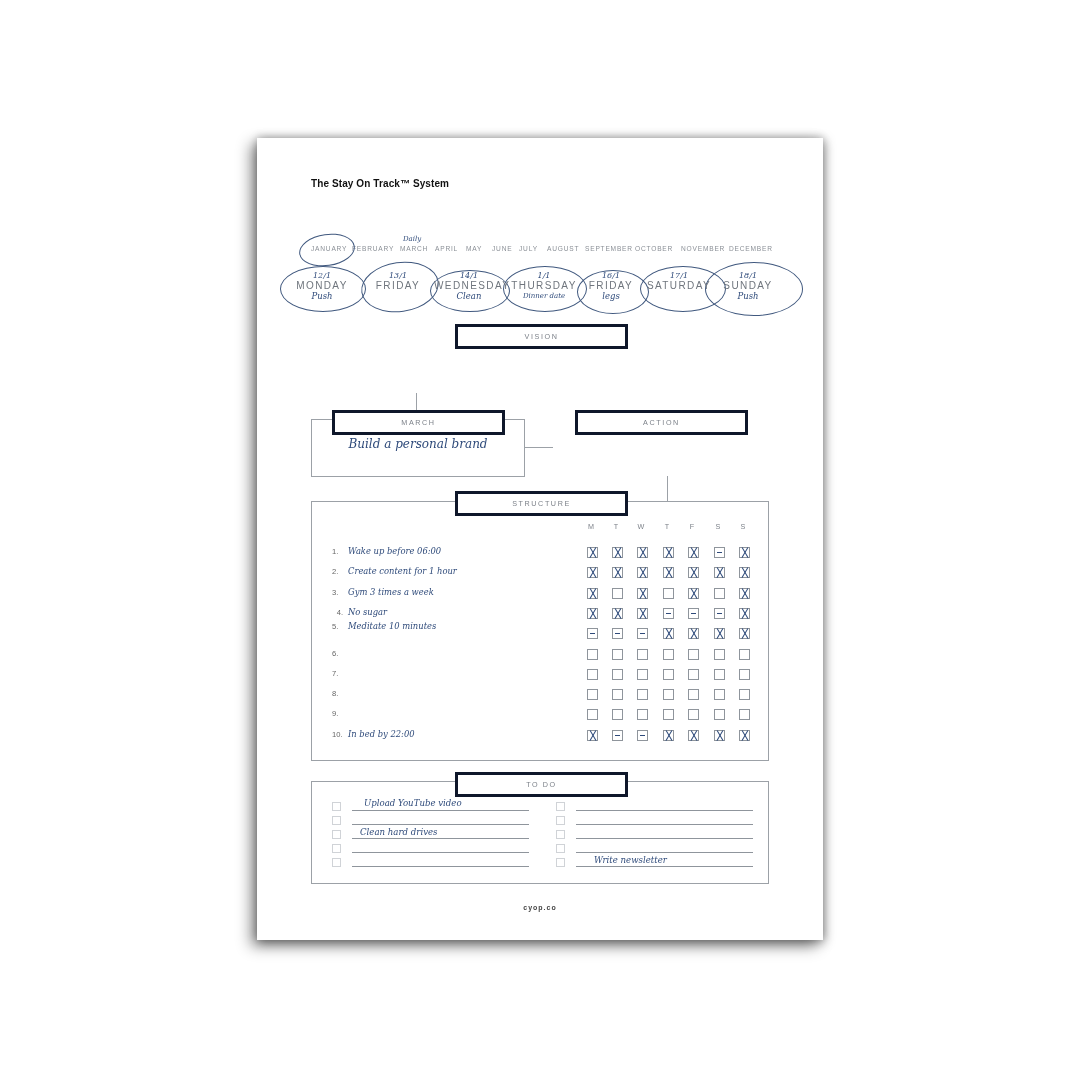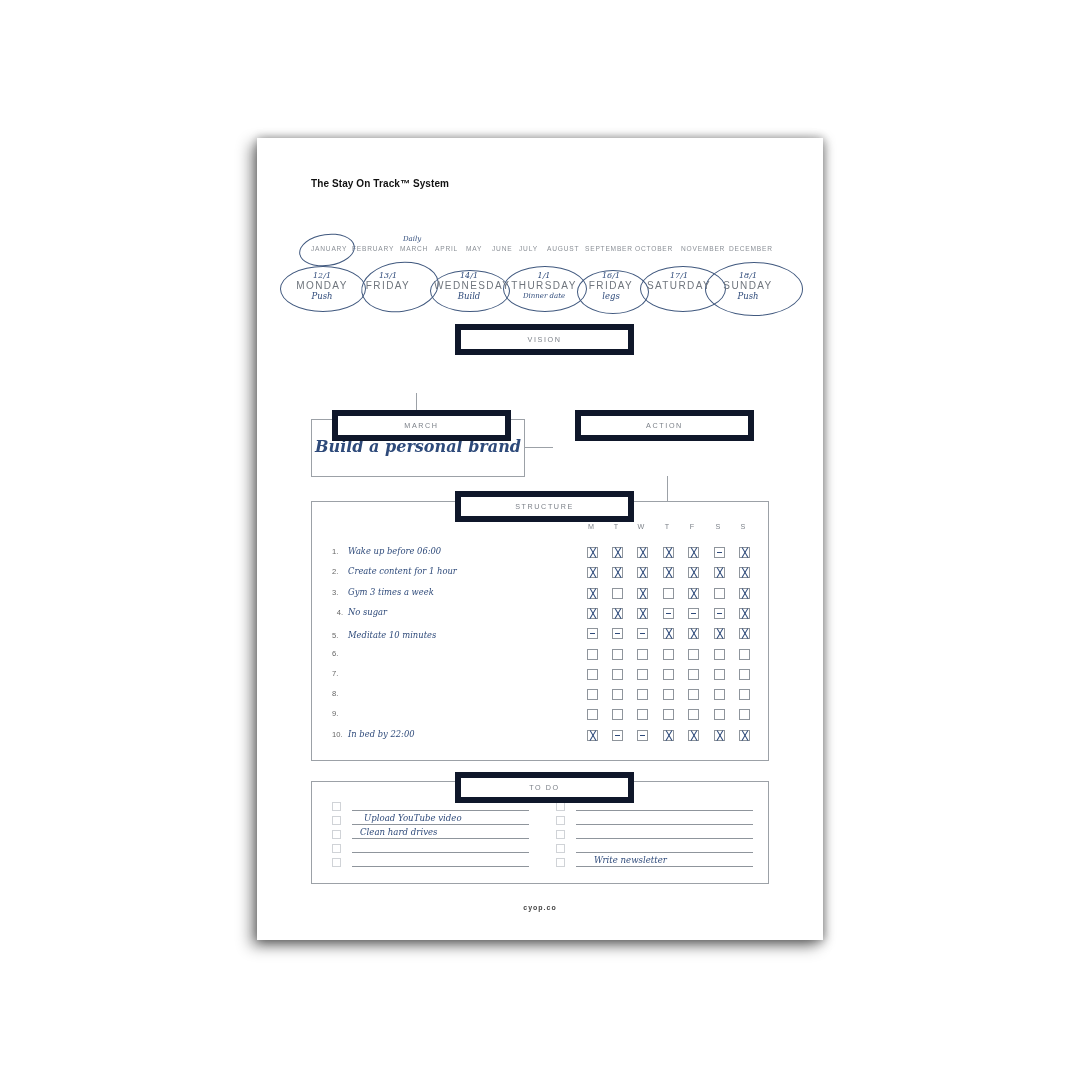--- a/index.html
+++ b/index.html
@@ -10,21 +10,21 @@
   .hand{font-family:"DejaVu Serif",serif;font-style:italic;color:#2e4a7a;}
   .months{position:absolute;top:107px;left:0;width:566px;height:12px;}
   .month{position:absolute;font-size:6.6px;letter-spacing:0.8px;color:#8a8f96;white-space:nowrap;}
   .ell{position:absolute;border:1.2px solid #41597f;border-radius:50%;}
   .days{position:absolute;top:128px;left:0;width:578px;height:50px;}
   .day{position:absolute;text-align:center;width:70px;}
   .day .d{font-size:8px;line-height:9px;}
   .day .n{font-size:10px;letter-spacing:1.4px;color:#6f757d;line-height:11px;}
   .day .w{font-size:8.5px;line-height:10px;}
   .box{position:absolute;border:1px solid #9ca1a7;background:#fff;}
-  .lbl{position:absolute;border:6px solid #0f172a;background:#fff;text-align:center;font-size:7.2px;letter-spacing:1.6px;color:#7c8189;line-height:19px;}
+  .lbl{position:absolute;border:3px solid #0f172a;background:#fff;text-align:center;font-size:7.2px;letter-spacing:1.6px;color:#7c8189;line-height:19px;}
   .line{position:absolute;background:#9ca1a7;}
   .bigtext{position:absolute;width:100%;text-align:center;}
   .habit{position:absolute;left:20px;font-size:8.6px;color:#666;}
   .habit .num{display:inline-block;width:16px;font-family:"Liberation Sans",sans-serif;font-size:7.6px;color:#666;}
   .habit .txt{font-size:8.4px;}
   .hdr{position:absolute;font-size:7.2px;color:#7c8189;width:12px;text-align:center;}
   .cb{position:absolute;width:9px;height:9px;border:1px solid #8f959c;background:#fff;}
   .cb.x::before,.cb.x::after{content:"";position:absolute;left:-1px;top:4px;width:12px;height:1.3px;background:#2e4a7a;}
   .cb.x::before{transform:rotate(60deg);}
   .cb.x::after{transform:rotate(-60deg);}
@@ -64,29 +64,29 @@
   <div class="ell" style="left:320px;top:132px;width:70px;height:42px;"></div>
   <div class="ell" style="left:383px;top:128px;width:84px;height:44px;"></div>
   <div class="ell" style="left:448px;top:124px;width:96px;height:52px;"></div>
 
   <div class="days">
     <div class="day" style="left:30px;top:5px">
       <div class="d hand">12/1</div>
       <div class="n">MONDAY</div>
       <div class="w hand">Push</div>
     </div>
-    <div class="day" style="left:96px;top:5px">
+    <div class="day" style="left:106px;top:5px">
       <div class="d hand">13/1</div>
       <div class="n">FRIDAY</div>
       <div class="w hand"></div>
     </div>
     <div class="day" style="left:177px;top:5px">
       <div class="d hand">14/1</div>
       <div class="n">WEDNESDAY</div>
-      <div class="w hand">Build</div>
+      <div class="w hand">Clean</div>
     </div>
     <div class="day" style="left:252px;top:5px">
       <div class="d hand">1/1</div>
       <div class="n">THURSDAY</div>
       <div class="w hand" style="font-size:7px">Dinner date</div>
     </div>
     <div class="day" style="left:319px;top:5px">
       <div class="d hand">16/1</div>
       <div class="n">FRIDAY</div>
       <div class="w hand">legs</div>
@@ -101,21 +101,21 @@
       <div class="n">SUNDAY</div>
       <div class="w hand">Push</div>
     </div>
   </div>
 
   <div class="lbl" style="left:198px;top:186px;width:167px;height:19px;">VISION</div>
 
   <div class="line" style="left:159px;top:255px;width:1px;height:17px;"></div>
 
   <div class="box" style="left:54px;top:281px;width:212px;height:56px;">
-    <div class="bigtext hand" style="top:17px;font-size:16px;font-weight:bold;">Build a personal brand</div>
+    <div class="bigtext hand" style="top:17px;font-size:12px;">Build a personal brand</div>
   </div>
   <div class="lbl" style="left:75px;top:272px;width:167px;height:19px;">MARCH</div>
 
   <div class="line" style="left:267px;top:309px;width:29px;height:1px;"></div>
 
   <div class="lbl" style="left:318px;top:272px;width:167px;height:19px;">ACTION</div>
 
   <div class="line" style="left:410px;top:338px;width:1px;height:25px;"></div>
 
   <div class="box" style="left:54px;top:363px;width:456px;height:258px;">
@@ -152,21 +152,21 @@
         <div class="cb" style="left: 402px; top: 85.6px;"></div>
         <div class="cb x" style="left: 427px; top: 85.6px;"></div>
         <div class="habit" style="top: 104.9px; text-align: center;"><span class="num">4.</span><span class="txt hand">No sugar</span></div>
         <div class="cb x" style="left: 275px; top: 105.9px;"></div>
         <div class="cb x" style="left: 300px; top: 105.9px;"></div>
         <div class="cb x" style="left: 325px; top: 105.9px;"></div>
         <div class="cb dash" style="left: 351px; top: 105.9px;"></div>
         <div class="cb dash" style="left: 376px; top: 105.9px;"></div>
         <div class="cb dash" style="left: 402px; top: 105.9px;"></div>
         <div class="cb x" style="left: 427px; top: 105.9px;"></div>
-        <div class="habit" style="top: 128px;"><span class="num">5.</span><span class="txt hand">Meditate 10 minutes</span></div>
+        <div class="habit" style="top: 119px;"><span class="num">5.</span><span class="txt hand">Meditate 10 minutes</span></div>
         <div class="cb dash" style="left: 275px; top: 126.2px;"></div>
         <div class="cb dash" style="left: 300px; top: 126.2px;"></div>
         <div class="cb dash" style="left: 325px; top: 126.2px;"></div>
         <div class="cb x" style="left: 351px; top: 126.2px;"></div>
         <div class="cb x" style="left: 376px; top: 126.2px;"></div>
         <div class="cb x" style="left: 402px; top: 126.2px;"></div>
         <div class="cb x" style="left: 427px; top: 126.2px;"></div>
         <div class="habit" style="top: 145.5px;"><span class="num">6.</span><span class="txt hand"></span></div>
         <div class="cb" style="left: 275px; top: 146.5px;"></div>
         <div class="cb" style="left: 300px; top: 146.5px;"></div>
@@ -211,21 +211,21 @@
   </div>
   <div class="lbl" style="left:198px;top:353px;width:167px;height:19px;">STRUCTURE</div>
 
   <div class="box" style="left:54px;top:643px;width:456px;height:101px;">
     <div id="todo-rows">
         <div class="tcb" style="left: 20px; top: 20px;"></div>
         <div class="tline" style="left: 40px; top: 28px; width: 177px;"></div>
         <div class="ttext hand" style="left: 52px; top: 17px;"></div>
         <div class="tcb" style="left: 20px; top: 34px;"></div>
         <div class="tline" style="left: 40px; top: 42px; width: 177px;"></div>
-        <div class="ttext hand" style="left: 52px; top: 31px;">Upload YouTube video</div>
+        <div class="ttext hand" style="left: 52px; top: 16px;">Upload YouTube video</div>
         <div class="tcb" style="left: 20px; top: 48px;"></div>
         <div class="tline" style="left: 40px; top: 56px; width: 177px;"></div>
         <div class="ttext hand" style="left: 48px; top: 45px;">Clean hard drives</div>
         <div class="tcb" style="left: 20px; top: 62px;"></div>
         <div class="tline" style="left: 40px; top: 70px; width: 177px;"></div>
         <div class="ttext hand" style="left: 52px; top: 59px;"></div>
         <div class="tcb" style="left: 20px; top: 76px;"></div>
         <div class="tline" style="left: 40px; top: 84px; width: 177px;"></div>
         <div class="ttext hand" style="left: 52px; top: 73px;"></div>
         <div class="tcb" style="left: 244px; top: 20px;"></div>

